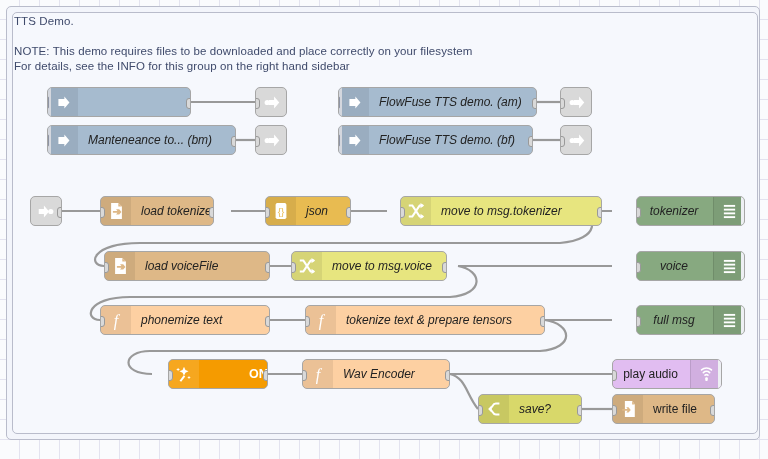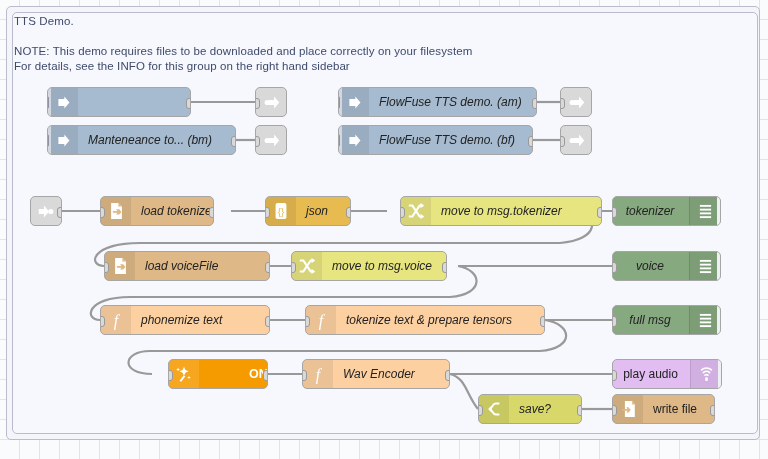--- a/index.html
+++ b/index.html
@@ -104,21 +104,21 @@
   .togglesq.violet i{background:#e2c4f0;border-color:#b887cf;}
 
   
   .n-inject{background:#a6bbcf;}
   .n-link  {background:#d9d9d9;}
   .n-file  {background:#deb887;}
   .n-json  {background:#e8bb51;}
   .n-change{background:#e7e57f;}
   .n-switch{background:#d8d86a;}
   .n-func  {background:#fdd0a2;}
-  .n-debug {background:#87a980;}
+  .n-debug {background:#87a980;margin-left:24px;}
   .n-audio {background:#e1bdf1;}
   .n-onnx  {background:#f59b00;}
 
   .ic{display:block;}
 </style>
 </head>
 <body>
 
 <div id="canvas">
 

